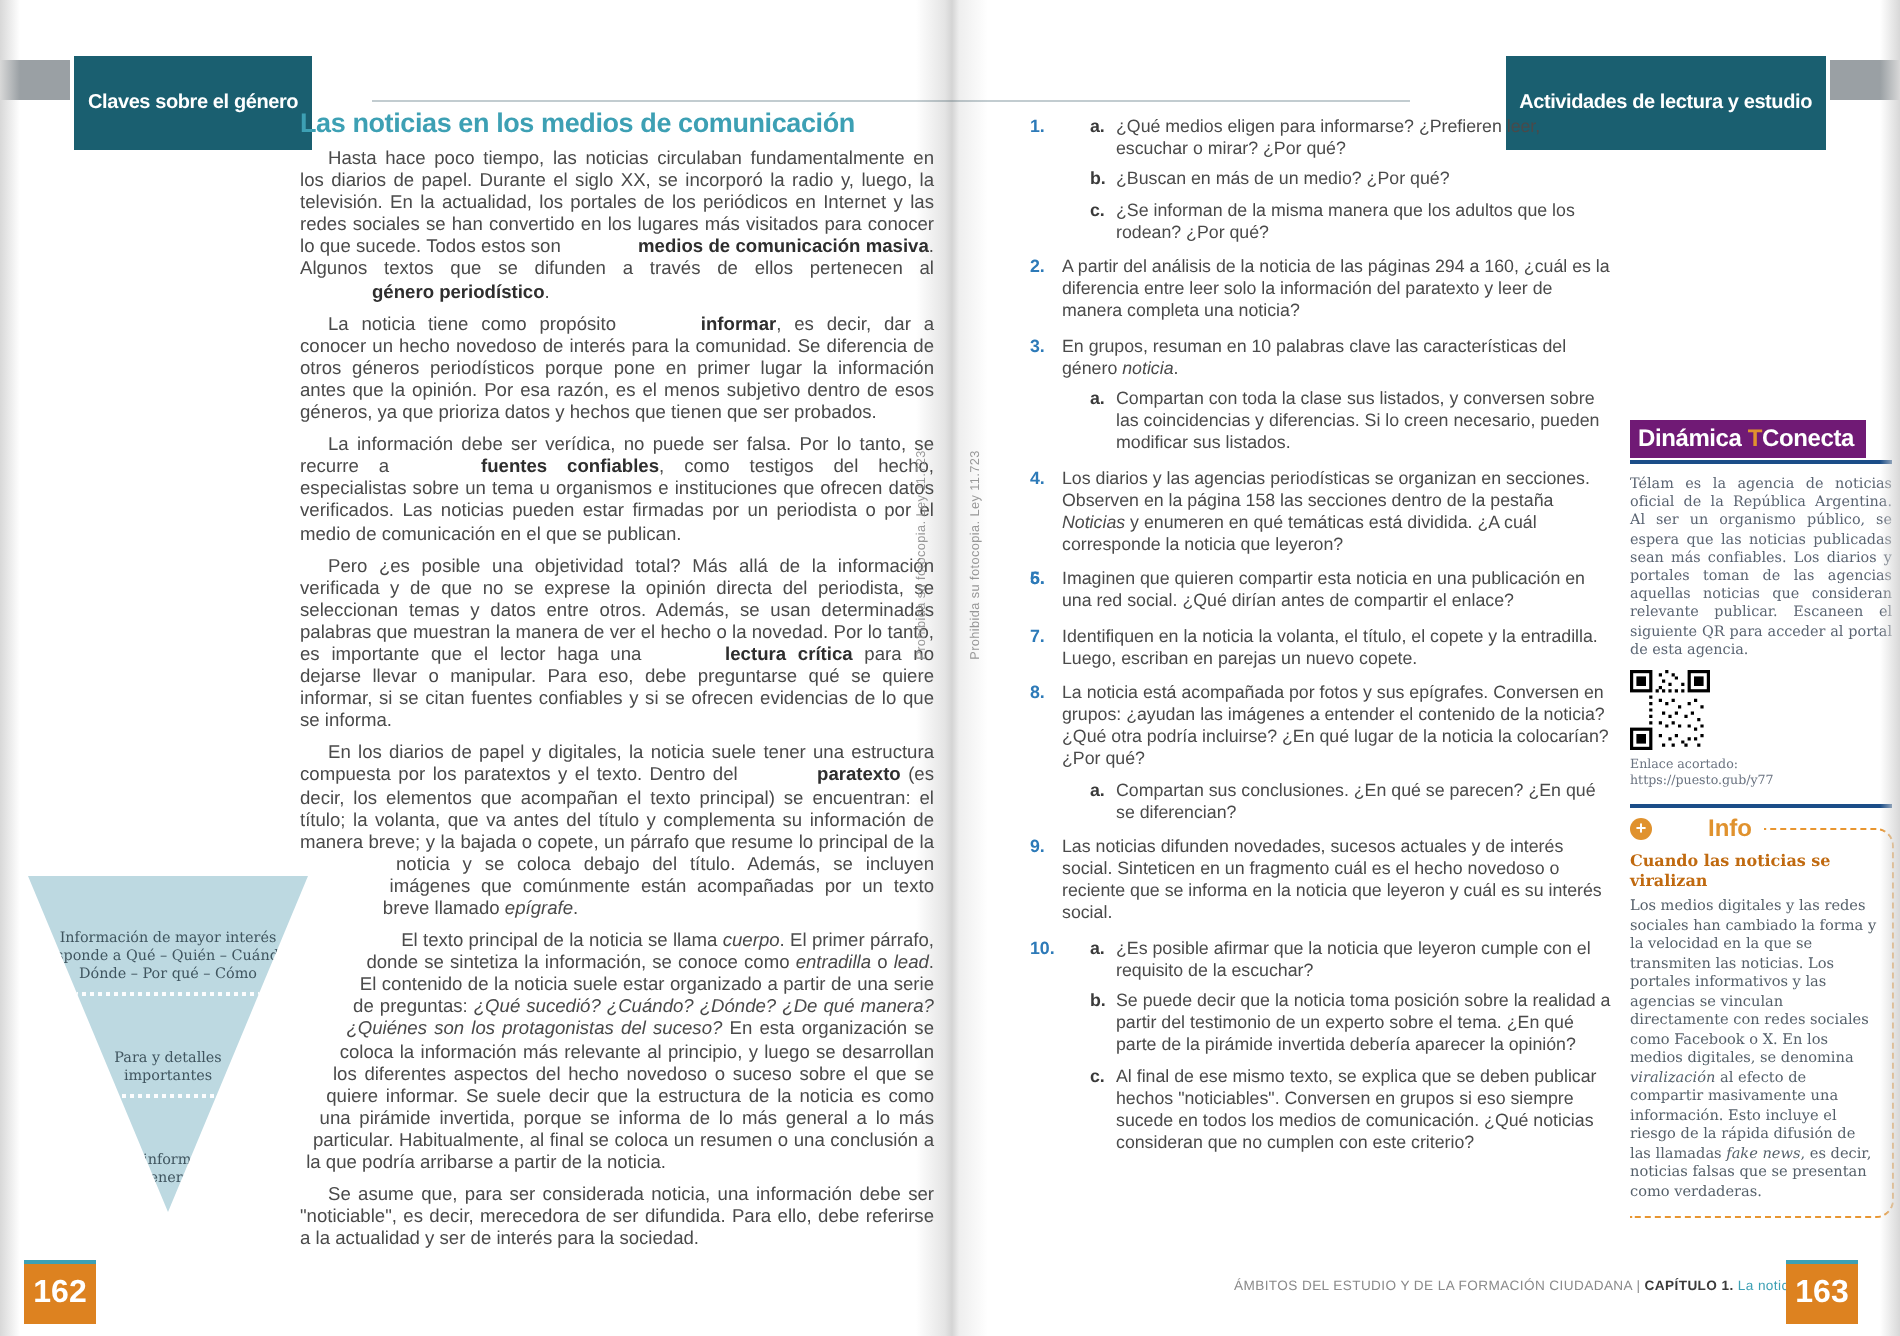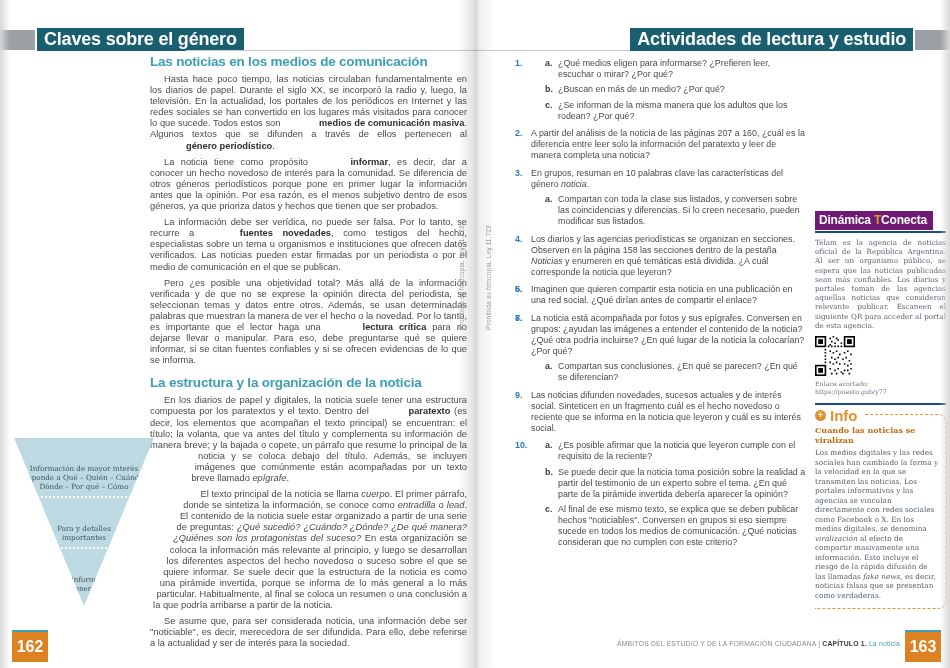--- a/index.html
+++ b/index.html
@@ -12,21 +12,21 @@
   .edge.r{right:0;background:linear-gradient(to left,#d8d8d8,rgba(255,255,255,0));}
   .spine{position:absolute;top:0;bottom:0;left:458px;width:36px;pointer-events:none;
          background:linear-gradient(to right,rgba(90,90,90,0) 0%,rgba(90,90,90,.16) 40%,rgba(90,90,90,.26) 50%,rgba(90,90,90,.10) 60%,rgba(90,90,90,0) 100%);}
   .corner-bar{position:absolute;top:0;height:7px;width:130px;background:#1a5f70;}
   .corner-bar.cl{left:10px;} .corner-bar.cr{right:10px;}
 
   
   .band-gray{position:absolute;top:30px;width:35px;height:20px;background:#9aa0a4;}
   .band-gray.gl{left:0;} .band-gray.gr{right:0;}
   .band-box{position:absolute;top:28px;height:23px;line-height:23px;background:#1a5f70;color:#fff;
-            font-weight:700;font-size:18px;letter-spacing:-.2px;padding:0 7px;white-space:nowrap;}
+            font-weight:700;font-size:10px;letter-spacing:-.2px;padding:12px 7px;white-space:nowrap;}
   .band-box.bl{left:37px;} .band-box.br{right:37px;}
   .band-rule{position:absolute;top:50px;height:1px;background:#c2ccd0;}
   .band-rule.rl{left:186px;right:0;} .band-rule.rr{left:0;width:230px;}
 
   
   .left-content{position:absolute;left:150px;top:54px;width:317px;}
   .sec-heading{font-size:13.5px;color:#3da0b4;font-weight:700;letter-spacing:-.2px;margin:0 0 5px;}
   .section + .section .sec-heading{margin-top:9px;}
   .body-para{font-size:9.3px;line-height:11.1px;color:#4a4a4a;text-align:justify;
              text-indent:14px;margin:0 0 5px;}
@@ -42,21 +42,21 @@
   .pyr-level:nth-child(1){border-bottom:2px dotted rgba(255,255,255,.95);}
   .pyr-level:nth-child(2){border-bottom:2px dotted rgba(255,255,255,.95);padding-left:24px;padding-right:24px;}
   .pyr-level:nth-child(3){padding-left:38px;padding-right:38px;}
 
   .side-note{position:absolute;width:120px;text-align:center;font-size:6.4px;color:#9a9a9a;
              letter-spacing:.2px;transform:rotate(-90deg);white-space:nowrap;}
   .side-note.sl{left:401px;top:274px;} .side-note.sr{left:428px;top:274px;}
 
   .pagenum{position:absolute;width:36px;height:30px;background:#dd8220;border-top:2.5px solid #3da0b4;
            color:#fff;font-size:16px;font-weight:700;text-align:center;line-height:30px;top:630px;}
-  .pagenum.pl{left:12px;} .pagenum.pr{right:9px;}
+  .pagenum.pl{left:12px;} .pagenum.pr{right:21px;}
 
   
   .activities{position:absolute;left:40px;top:53px;width:293px;}
   .activity{position:relative;padding-left:16px;margin-bottom:6.5px;
             font-size:8.9px;line-height:11px;color:#4a4a4a;}
   .act-num{position:absolute;left:0;top:0;color:#2d7ab8;font-weight:700;}
   .subitem{position:relative;margin:4.5px 0 0 14px;padding-left:13px;}
   .sub-letter{position:absolute;left:0;top:0;font-weight:700;color:#3a3a3a;}
 
   
@@ -71,21 +71,21 @@
   .qr-caption{font-family:"DejaVu Serif",serif;font-size:6.3px;line-height:8px;color:#6a7380;}
   .din-bottom{height:2px;background:#1b4d88;margin-top:7px;}
 
   .info-box{position:absolute;left:340px;top:414px;width:124px;
             border:1.6px dashed #e8952f;border-left:none;border-radius:0 9px 9px 0;
             padding:7px 7px 8px 0;}
   .info-label{position:absolute;top:-8px;left:0;background:#fff;padding-right:6px;
               display:flex;gap:4px;align-items:center;}
   .plus-circle{width:11px;height:11px;border-radius:50%;background:#e0922e;color:#fff;
                font-size:9px;font-weight:700;text-align:center;line-height:11px;}
-  .info-word{color:#e0922e;font-weight:700;font-size:15px;}
+  .info-word{color:#e0922e;font-weight:700;font-size:12px;margin-left:24px;}
   .info-title{font-family:"DejaVu Serif",serif;font-weight:700;color:#c06a10;
               font-size:8px;line-height:10px;margin:3px 0 3px;}
   .info-body{font-family:"DejaVu Serif",serif;font-size:7.3px;line-height:9.5px;color:#55606a;}
 
   .footer-line{position:absolute;right:50px;top:640px;font-size:6.8px;color:#8a8a8a;
                letter-spacing:.2px;white-space:nowrap;}
   .footer-line .chap{color:#3a3a3a;font-weight:700;}
   .footer-line .topic{color:#3da0b4;}
 </style>
 </head>
@@ -100,26 +100,25 @@
     <div class="band-gray gl"></div>
     <div class="band-box bl"><span>Claves sobre el género</span></div>
     <div class="band-rule rl"></div>
 
     <div class="left-content" id="left-sections">
         <div class="section sec0">
           <h2 class="sec-heading">Las noticias en los medios de comunicación</h2>
           <div class="para-wrap">
             <p class="body-para">Hasta hace poco tiempo, las noticias circulaban fundamentalmente en los diarios de papel. Durante el siglo XX, se incorporó la radio y, luego, la televisión. En la actualidad, los portales de los periódicos en Internet y las redes sociales se han convertido en los lugares más visitados para conocer lo que sucede. Todos estos son <b>medios de comunicación masiva</b>. Algunos textos que se difunden a través de ellos pertenecen al <b>género periodístico</b>.</p>
             <p class="body-para">La noticia tiene como propósito <b>informar</b>, es decir, dar a conocer un hecho novedoso de interés para la comunidad. Se diferencia de otros géneros periodísticos porque pone en primer lugar la información antes que la opinión. Por esa razón, es el menos subjetivo dentro de esos géneros, ya que prioriza datos y hechos que tienen que ser probados.</p>
-            <p class="body-para">La información debe ser verídica, no puede ser falsa. Por lo tanto, se recurre a <b>fuentes novedades</b>, como testigos del hecho, especialistas sobre un tema u organismos e instituciones que ofrecen datos verificados. Las noticias pueden estar firmadas por un periodista o por el medio de comunicación en el que se publican.</p>
+            <p class="body-para">La información debe ser verídica, no puede ser falsa. Por lo tanto, se recurre a <b>fuentes confiables</b>, como testigos del hecho, especialistas sobre un tema u organismos e instituciones que ofrecen datos verificados. Las noticias pueden estar firmadas por un periodista o por el medio de comunicación en el que se publican.</p>
             <p class="body-para">Pero ¿es posible una objetividad total? Más allá de la información verificada y de que no se exprese la opinión directa del periodista, se seleccionan temas y datos entre otros. Además, se usan determinadas palabras que muestran la manera de ver el hecho o la novedad. Por lo tanto, es importante que el lector haga una <b>lectura crítica</b> para no dejarse llevar o manipular. Para eso, debe preguntarse qué se quiere informar, si se citan fuentes confiables y si se ofrecen evidencias de lo que se informa.</p>
           </div>
         </div>
         <div class="section sec1">
-          <h2 class="sec-heading">La estructura y la organización de la noticia</h2>
           <div class="para-wrap">
             <p class="body-para">En los diarios de papel y digitales, la noticia suele tener una estructura compuesta por los paratextos y el texto. Dentro del <b>paratexto</b> (es decir, los elementos que acompañan el texto principal) se encuentran: el título; la volanta, que va antes del título y complementa su información de manera breve; y la bajada o copete, un párrafo que resume lo principal de la noticia y se coloca debajo del título. Además, se incluyen imágenes que comúnmente están acompañadas por un texto breve llamado <i>epígrafe</i>.</p>
             <p class="body-para">El texto principal de la noticia se llama <i>cuerpo</i>. El primer párrafo, donde se sintetiza la información, se conoce como <i>entradilla</i> o <i>lead</i>. El contenido de la noticia suele estar organizado a partir de una serie de preguntas: <i>¿Qué sucedió? ¿Cuándo? ¿Dónde? ¿De qué manera? ¿Quiénes son los protagonistas del suceso?</i> En esta organización se coloca la información más relevante al principio, y luego se desarrollan los diferentes aspectos del hecho novedoso o suceso sobre el que se quiere informar. Se suele decir que la estructura de la noticia es como una pirámide invertida, porque se informa de lo más general a lo más particular. Habitualmente, al final se coloca un resumen o una conclusión a la que podría arribarse a partir de la noticia.</p>
             <p class="body-para">Se asume que, para ser considerada noticia, una información debe ser "noticiable", es decir, merecedora de ser difundida. Para ello, debe referirse a la actualidad y ser de interés para la sociedad.</p>
           </div>
         </div>
       </div>
 
     <div class="pyramid" id="pyramid">
         <div class="pyr-level">Información de mayor interés<br>Responde a Qué – Quién – Cuándo – Dónde – Por qué – Cómo</div>
@@ -151,21 +150,21 @@
 
   <div class="subitem">
     <span class="sub-letter">c.</span>
     <span class="sub-text">¿Se informan de la misma manera que los adultos que los rodean? ¿Por qué?</span>
   </div>
 </div>
   </div>
 
   <div class="activity">
     <span class="act-num">2.</span>
-    <span class="act-text">A partir del análisis de la noticia de las páginas 207 a 160, ¿cuál es la diferencia entre leer solo la información del paratexto y leer de manera completa una noticia?</span>
+    <span class="act-text">A partir del análisis de la noticia de las páginas 294 a 160, ¿cuál es la diferencia entre leer solo la información del paratexto y leer de manera completa una noticia?</span>
     <div class="subitems"></div>
   </div>
 
   <div class="activity">
     <span class="act-num">3.</span>
     <span class="act-text">En grupos, resuman en 10 palabras clave las características del género <i>noticia</i>.</span>
     <div class="subitems">
   <div class="subitem">
     <span class="sub-letter">a.</span>
     <span class="sub-text">Compartan con toda la clase sus listados, y conversen sobre las coincidencias y diferencias. Si lo creen necesario, pueden modificar sus listados.</span>
@@ -185,20 +184,21 @@
   </div>
 
   <div class="activity">
     <span class="act-num">6.</span>
     <span class="act-text">Imaginen que quieren compartir esta noticia en una publicación en una red social. ¿Qué dirían antes de compartir el enlace?</span>
     <div class="subitems"></div>
   </div>
 
   <div class="activity">
     <span class="act-num">7.</span>
+    <span class="act-text">Identifiquen en la noticia la volanta, el título, el copete y la entradilla. Luego, escriban en parejas un nuevo copete.</span>
     <div class="subitems"></div>
   </div>
 
   <div class="activity">
     <span class="act-num">8.</span>
     <span class="act-text">La noticia está acompañada por fotos y sus epígrafes. Conversen en grupos: ¿ayudan las imágenes a entender el contenido de la noticia? ¿Qué otra podría incluirse? ¿En qué lugar de la noticia la colocarían? ¿Por qué?</span>
     <div class="subitems">
   <div class="subitem">
     <span class="sub-letter">a.</span>
     <span class="sub-text">Compartan sus conclusiones. ¿En qué se parecen? ¿En qué se diferencian?</span>
@@ -210,21 +210,21 @@
     <span class="act-num">9.</span>
     <span class="act-text">Las noticias difunden novedades, sucesos actuales y de interés social. Sinteticen en un fragmento cuál es el hecho novedoso o reciente que se informa en la noticia que leyeron y cuál es su interés social.</span>
     <div class="subitems"></div>
   </div>
 
   <div class="activity">
     <span class="act-num">10.</span>
     <div class="subitems">
   <div class="subitem">
     <span class="sub-letter">a.</span>
-    <span class="sub-text">¿Es posible afirmar que la noticia que leyeron cumple con el requisito de la reciente?</span>
+    <span class="sub-text">¿Es posible afirmar que la noticia que leyeron cumple con el requisito de la escuchar?</span>
   </div>
 
   <div class="subitem">
     <span class="sub-letter">b.</span>
     <span class="sub-text">Se puede decir que la noticia toma posición sobre la realidad a partir del testimonio de un experto sobre el tema. ¿En qué parte de la pirámide invertida debería aparecer la opinión?</span>
   </div>
 
   <div class="subitem">
     <span class="sub-letter">c.</span>
     <span class="sub-text">Al final de ese mismo texto, se explica que se deben publicar hechos "noticiables". Conversen en grupos si eso siempre sucede en todos los medios de comunicación. ¿Qué noticias consideran que no cumplen con este criterio?</span>

